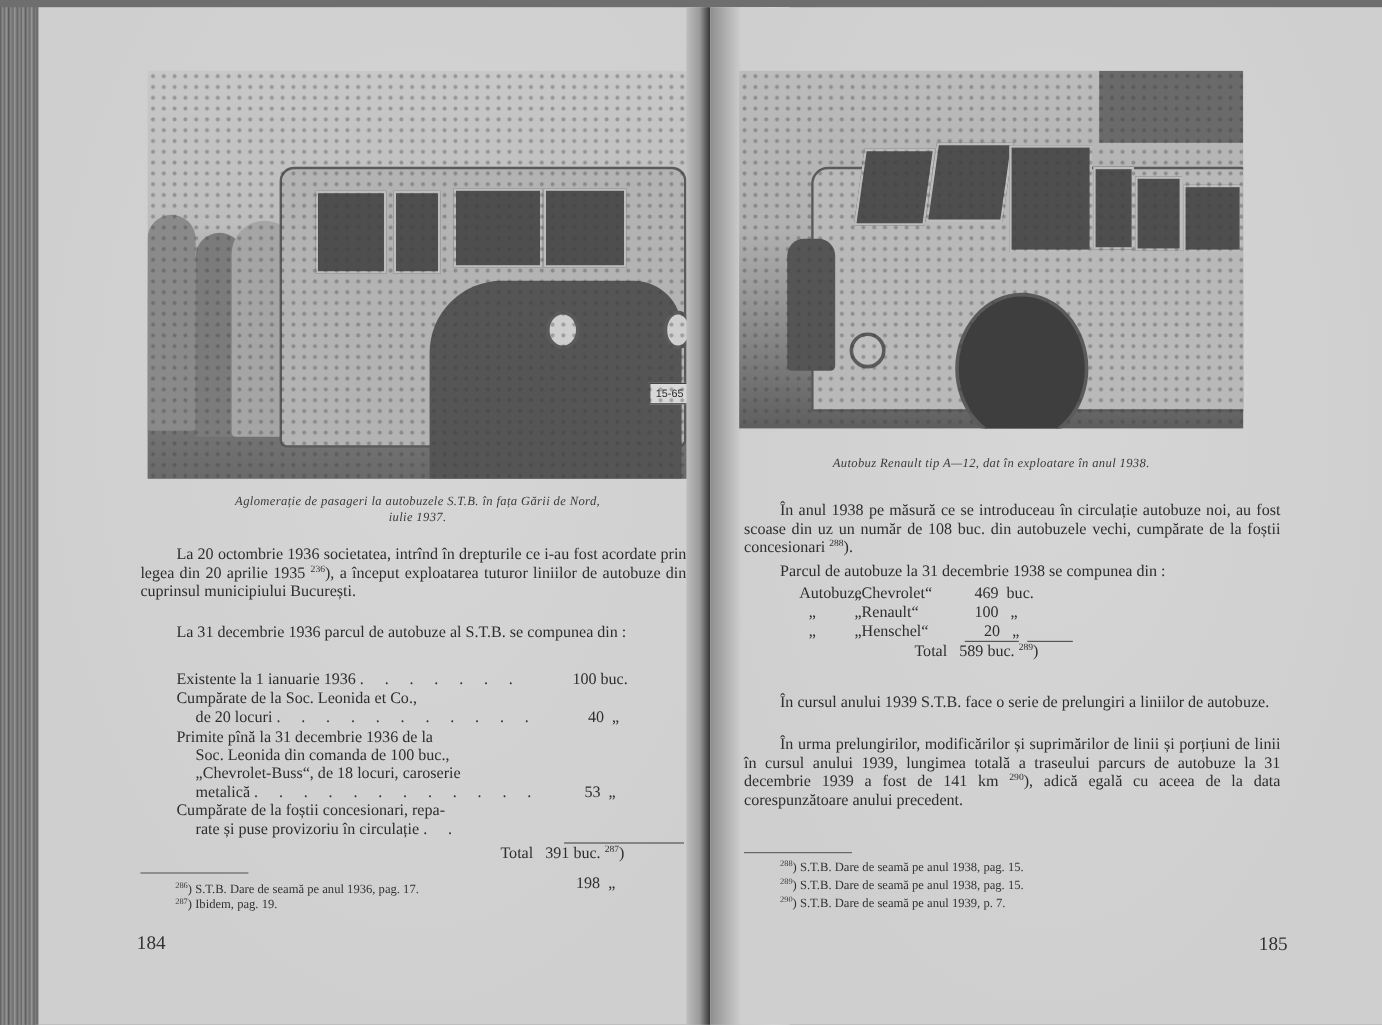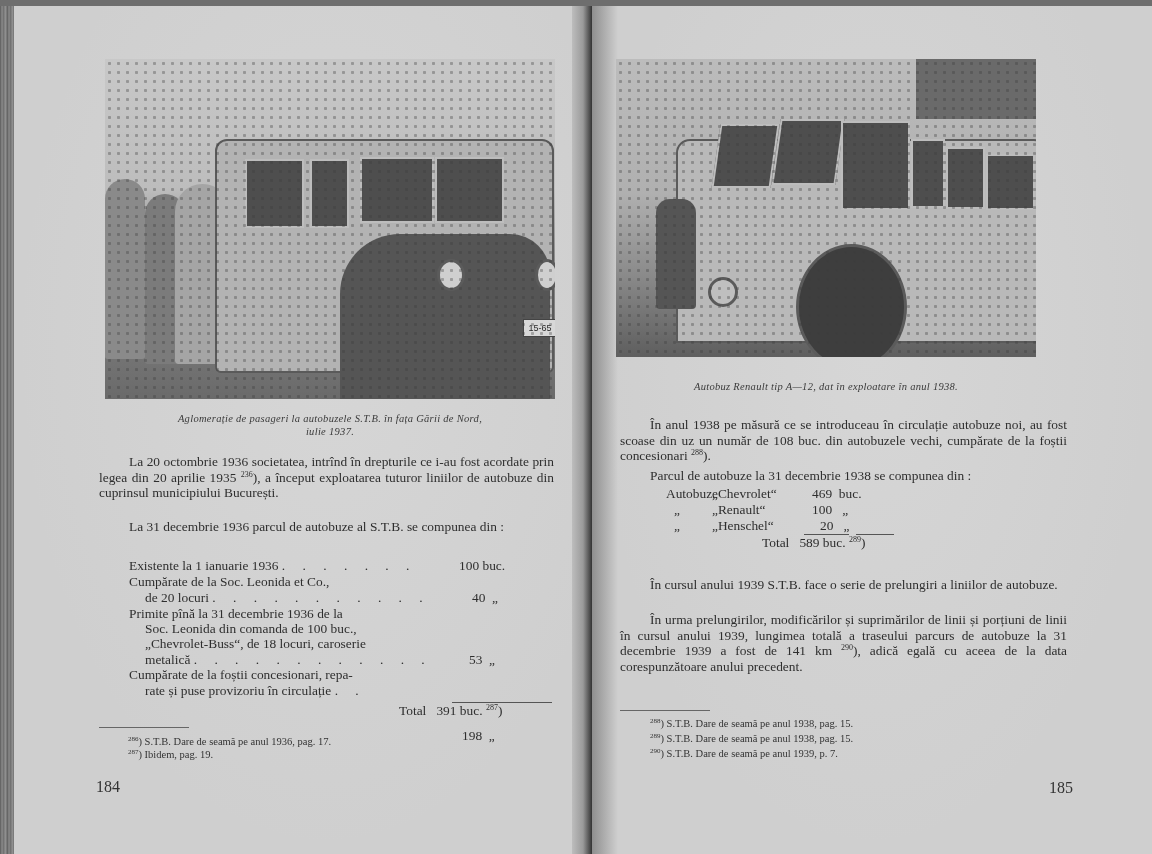--- a/index.html
+++ b/index.html
@@ -14,21 +14,21 @@
     .page-edges {
       position: absolute; left: 0; top: 6px; width: 30px; height: 848px;
       background: repeating-linear-gradient(90deg, #5a5a5a 0px, #8a8a8a 2px, #6a6a6a 4px, #999 5px, #707070 7px);
     }
     .page {
       position: absolute; top: 6px; height: 848px;
       background: #cfcfcf;
       background-image:
         radial-gradient(ellipse at 50% 40%, rgba(220,220,220,0.55), rgba(190,190,190,0) 70%);
     }
-    .page-left { left: 14px; width: 626px; }
+    .page-left { left: 32px; width: 626px; }
     .page-left::after {
       content: ""; position: absolute; right: 0; top: 0; width: 30px; height: 100%;
       background: linear-gradient(90deg, rgba(255,255,255,0) 0%, rgba(245,245,245,0.9) 55%, rgba(200,200,200,0.6) 100%);
     }
     .spine {
       position: absolute; left: 572px; top: 6px; width: 20px; height: 848px;
       background: linear-gradient(90deg, #bdbdbd 0%, #9a9a9a 55%, #555 85%, #333 100%);
     }
     .page-right { left: 592px; width: 560px; }
     .page-right::before {

